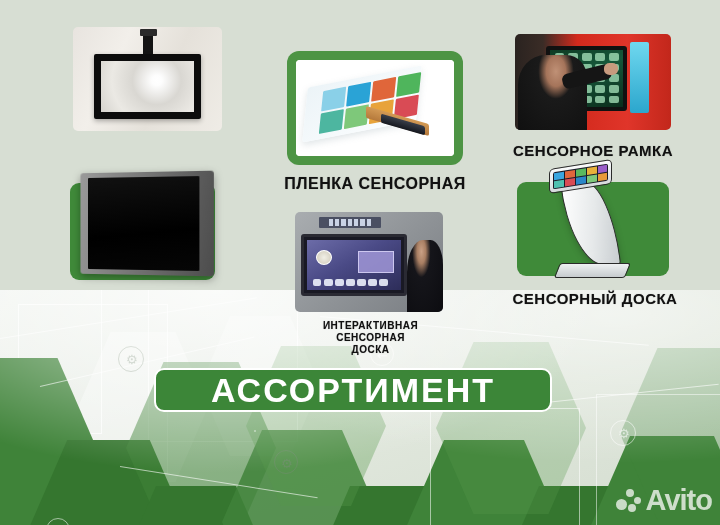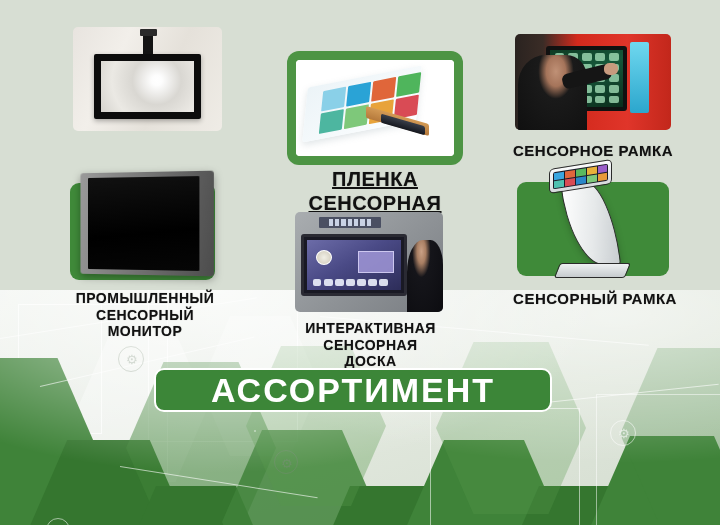--- a/index.html
+++ b/index.html
@@ -381,21 +381,21 @@
         <span style="background:#4fb55c"></span>
         <span style="background:#4db6a0"></span>
         <span style="background:#7ec87a"></span>
         <span style="background:#e8a33a"></span>
         <span style="background:#d94b55"></span>
       </div>
       <div class="film-cable"></div>
       <div class="film-chip"></div>
     </div>
   </div>
-  <div class="cap" style="left:265px; top:168px; width:220px; font-size:20px;text-decoration:underline;">ПЛЕНКА СЕНСОРНАЯ</div>
+  <div class="cap" style="left:265px; top:175px; width:220px; font-size:16px;">ПЛЕНКА СЕНСОРНАЯ</div>
 
   <div class="photo" style="left:515px; top:34px; width:156px; height:96px;">
     <div class="fr-bg"></div>
     <div class="fr-screen">
       <div class="fr-grid">
         <span></span>
           <span></span>
         <span></span>
           <span></span>
         <span></span>
@@ -427,23 +427,20 @@
     <div class="fr-hand"></div>
   </div>
   <div class="cap" style="left:488px; top:142px; width:210px; font-size:15px;">СЕНСОРНОЕ РАМКА</div>
 
   <div class="greenplate" style="left:70px; top:183px; width:145px; height:97px;"></div>
   <div class="photo" style="left:78px; top:172px; width:135px; height:103px; border-radius:2px; overflow:visible;">
     <div class="mon-body">
       <div class="mon-screen"></div>
     </div>
   </div>
-  <div class="cap" style="left:45px; top:290px; width:200px; font-size:14px;">ПРОМЫШЛЕННЫЙ
-СЕНСОРНЫЙ
-МОНИТОР</div>
 
   <div class="photo" style="left:295px; top:212px; width:148px; height:100px;">
     <div class="bd-bg"></div>
     <div class="bd-topbar">
       <i></i>
         <i></i>
       <i></i>
         <i></i>
       <i></i>
         <i></i>
@@ -459,21 +456,21 @@
           <span></span>
           <span></span>
           <span></span>
           <span></span>
           <span></span>
         </div>
       </div>
     </div>
     <div class="bd-woman"></div>
   </div>
-  <div class="cap" style="left:278px; top:320px; width:185px; font-size:14px;">ИНТЕРАКТИВНАЯ
+  <div class="cap" style="left:278px; top:320px; width:185px; font-size:10px;">ИНТЕРАКТИВНАЯ
 СЕНСОРНАЯ
 ДОСКА</div>
 
   <div class="greenplate" style="left:517px; top:182px; width:152px; height:94px;"></div>
   <div class="photo" style="left:517px; top:166px; width:152px; height:112px; background:transparent; overflow:visible;">
     <div class="ki-stand">
       <div class="ki-neck"></div>
       <div class="ki-foot"></div>
       <div class="ki-head">
         <div class="scr">
@@ -484,21 +481,30 @@
           <span style="background:#9a5ec8"></span>
           <span style="background:#4fc0b0"></span>
           <span style="background:#d94b55"></span>
           <span style="background:#2a86c8"></span>
           <span style="background:#7ec87a"></span>
           <span style="background:#e89a3a"></span>
         </div>
       </div>
     </div>
   </div>
-  <div class="cap" style="left:490px; top:290px; width:210px; font-size:15px;">СЕНСОРНЫЙ РАМКА</div>
+  <div class="cap" style="left:490px; top:290px; width:210px; font-size:15px;">СЕНСОРНЫЙ ДОСКА</div>
 
   <div class="banner" id="banner-assortment">
     <span>АССОРТИМЕНТ</span>
   </div>
 
 
+  <div id="avito">
+    <span class="dots">
+      <i class="d1"></i>
+      <i class="d2"></i>
+      <i class="d3"></i>
+      <i class="d4"></i>
+    </span>
+    <span class="wm">Avito</span>
+  </div>
 
 </div>
 
 </body></html>

